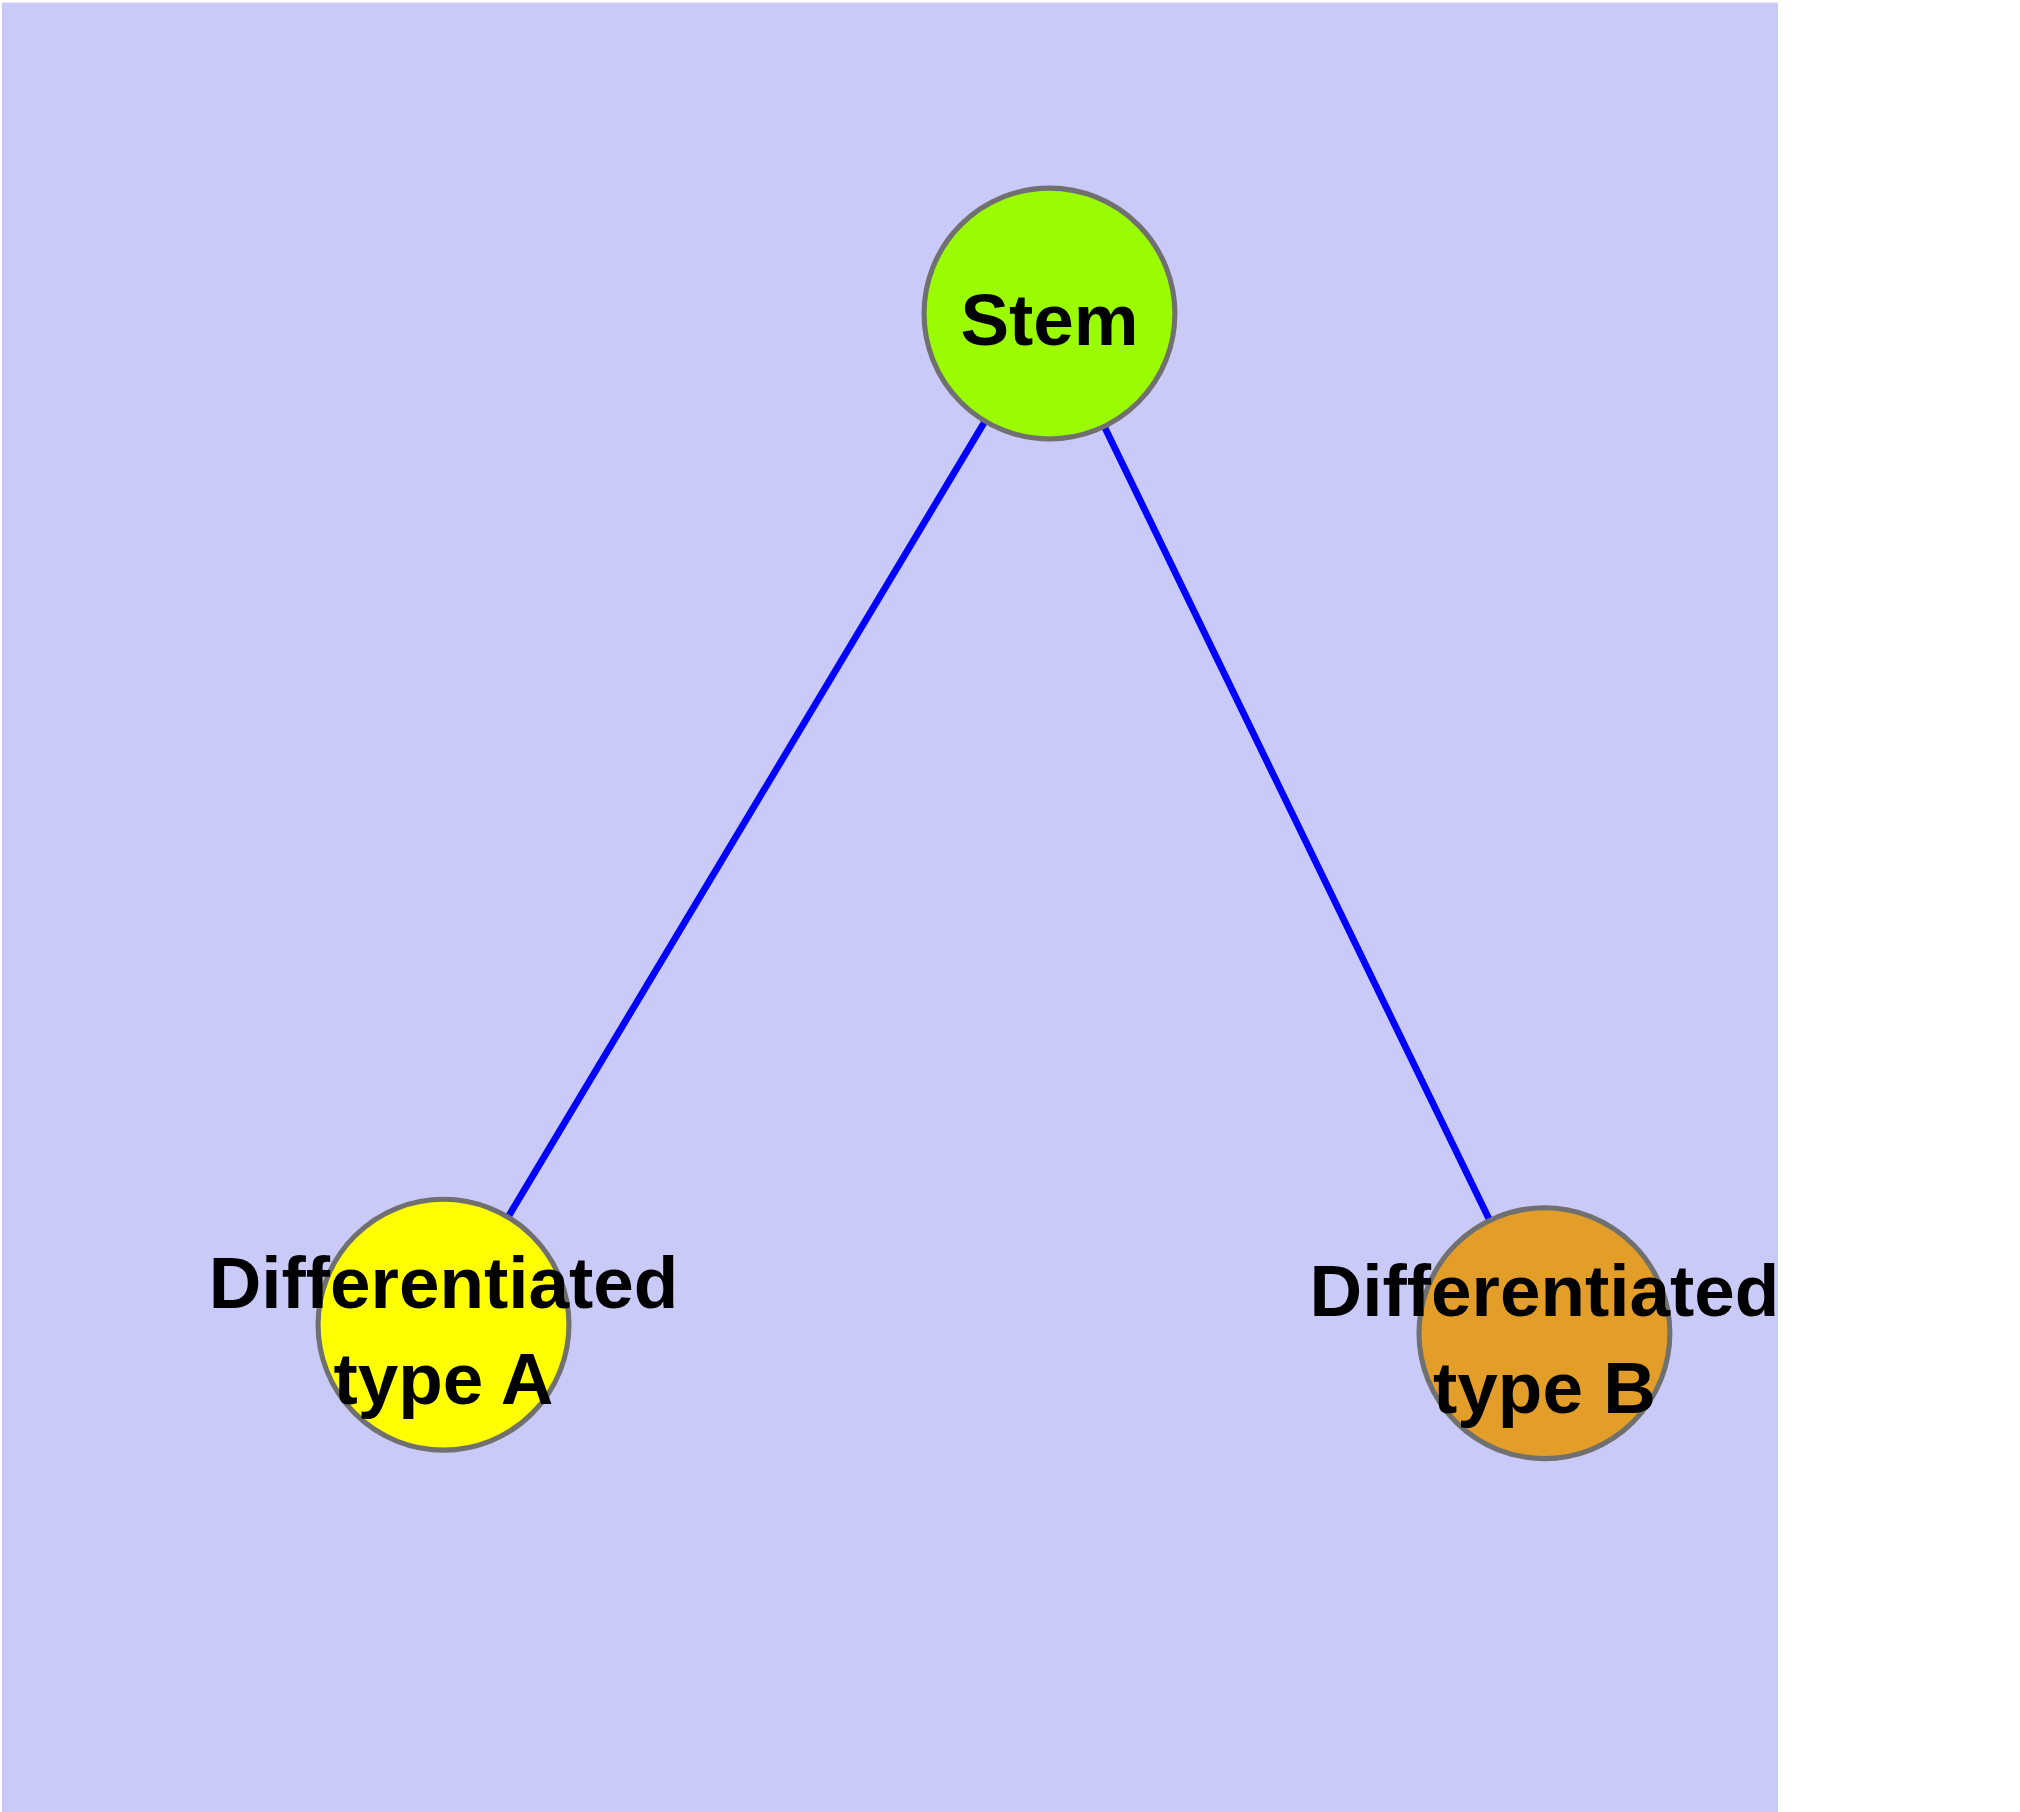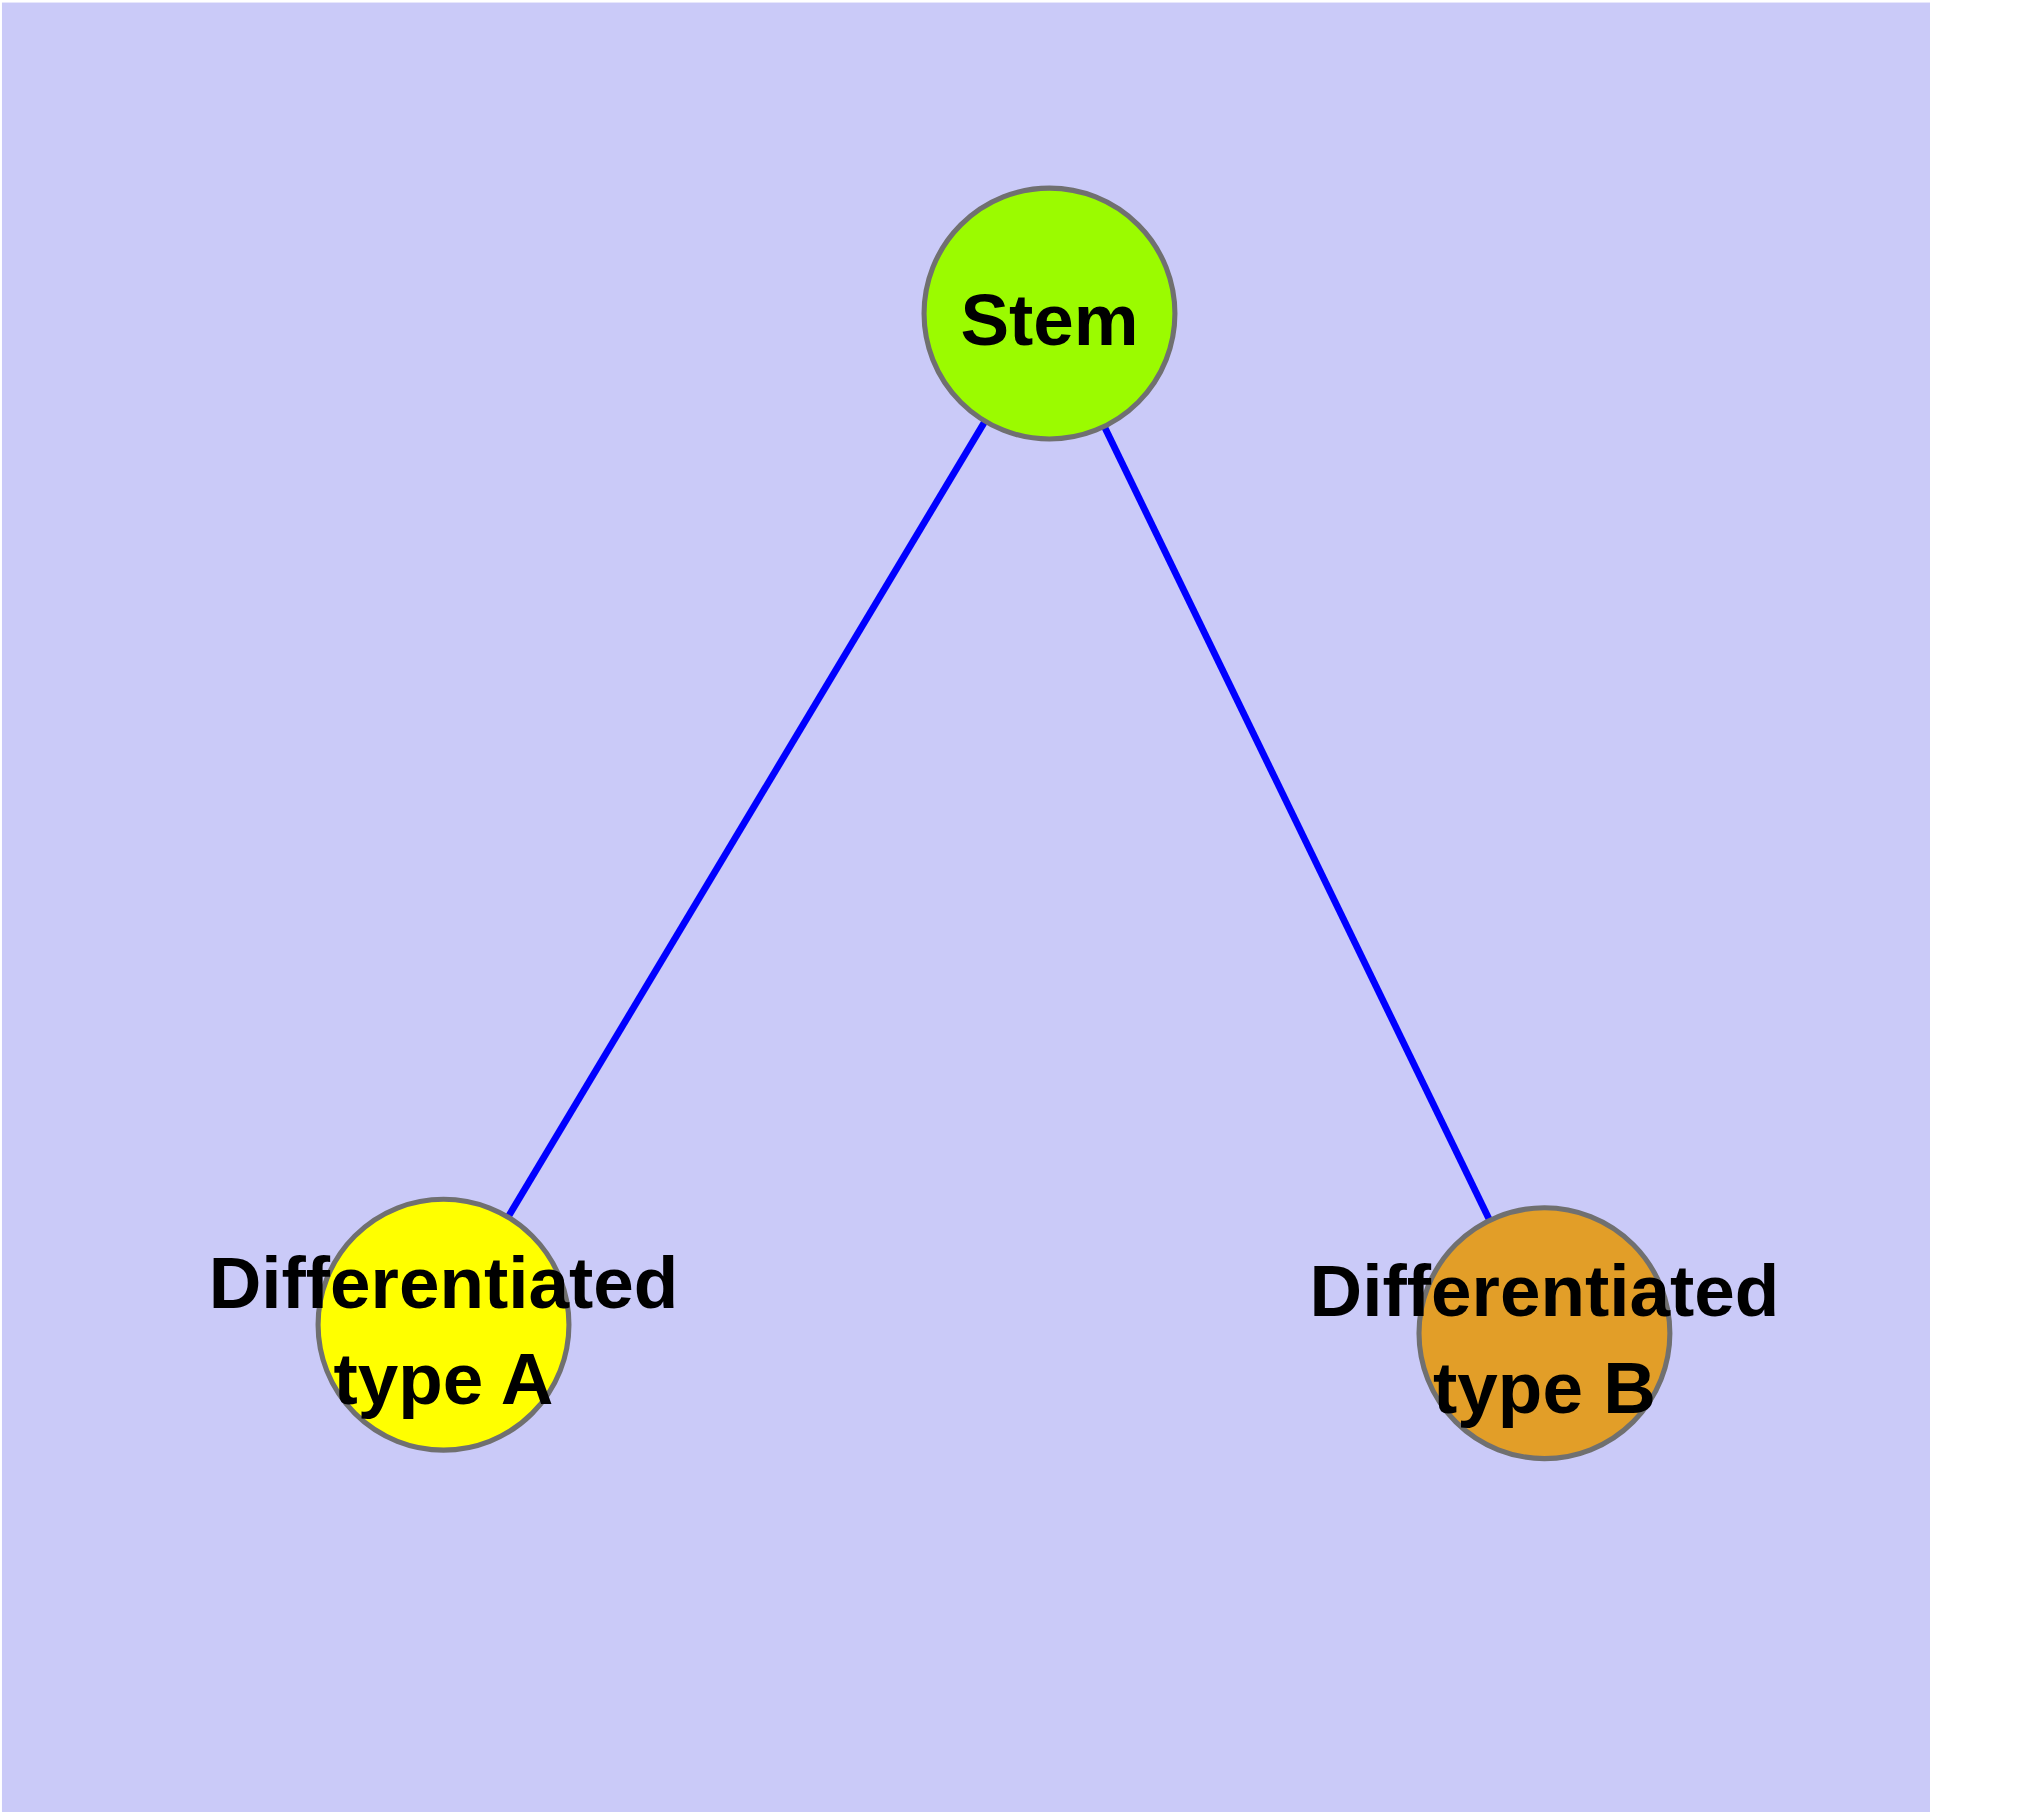--- a/index.html
+++ b/index.html
@@ -2,21 +2,21 @@
 <html style="font-size:13.6px"><head>
 <meta charset="utf-8">
 <style>
   html, body {
     margin: 0;
     padding: 0;
     background: #ffffff;
   }
   #canvas-wrap {
     position: relative;
-    width: 1930px;
+    width: 1778px;
     height: 1812px;
     overflow: hidden;
   }
   svg text {
     font-family: "Liberation Sans", "DejaVu Sans", sans-serif;
     font-weight: bold;
   }
 </style>
 </head>
 <body>

